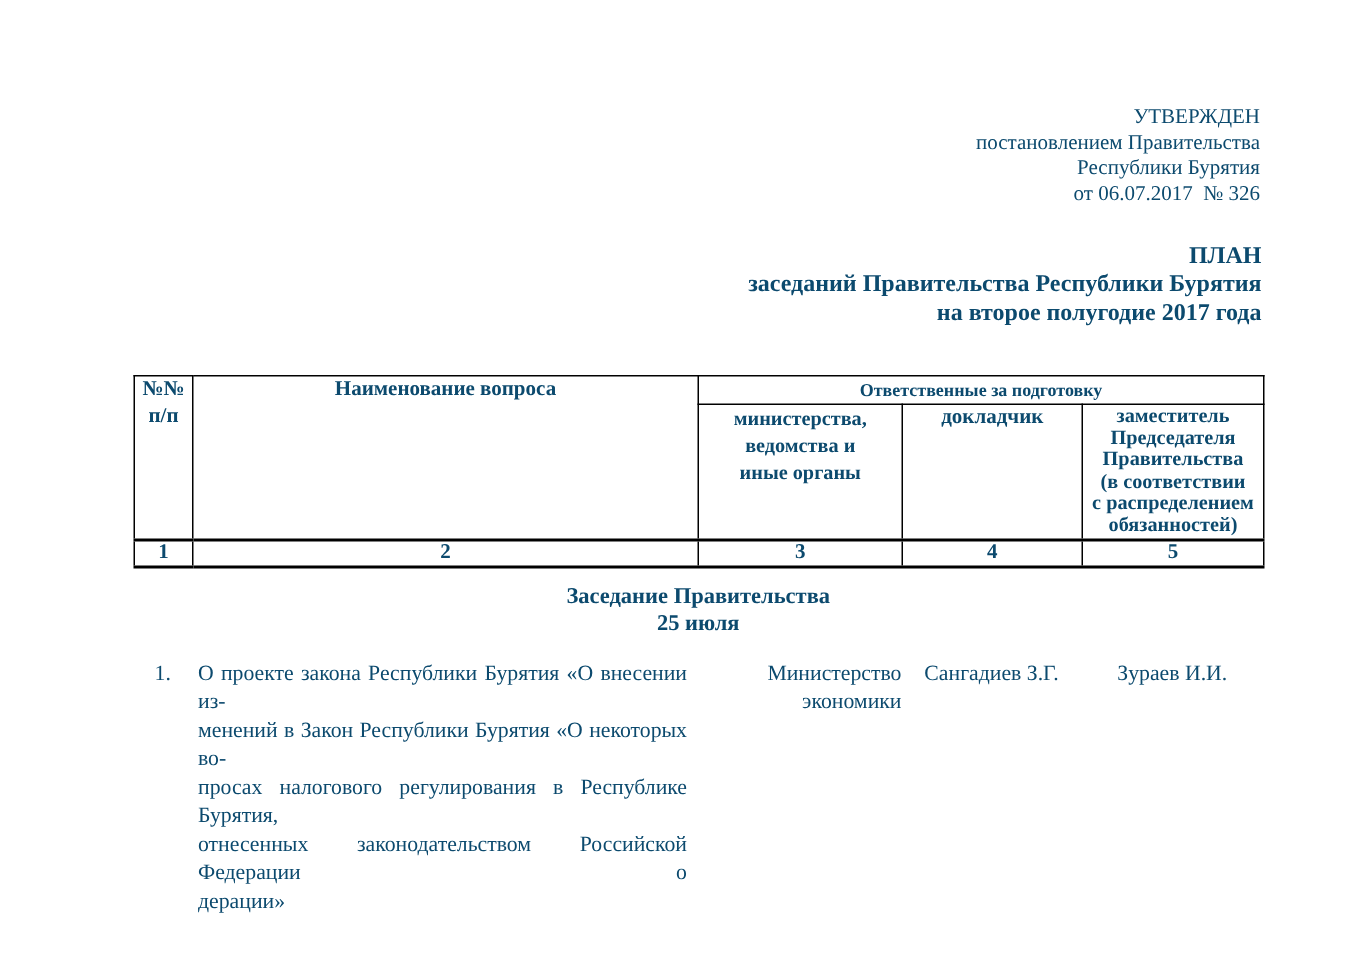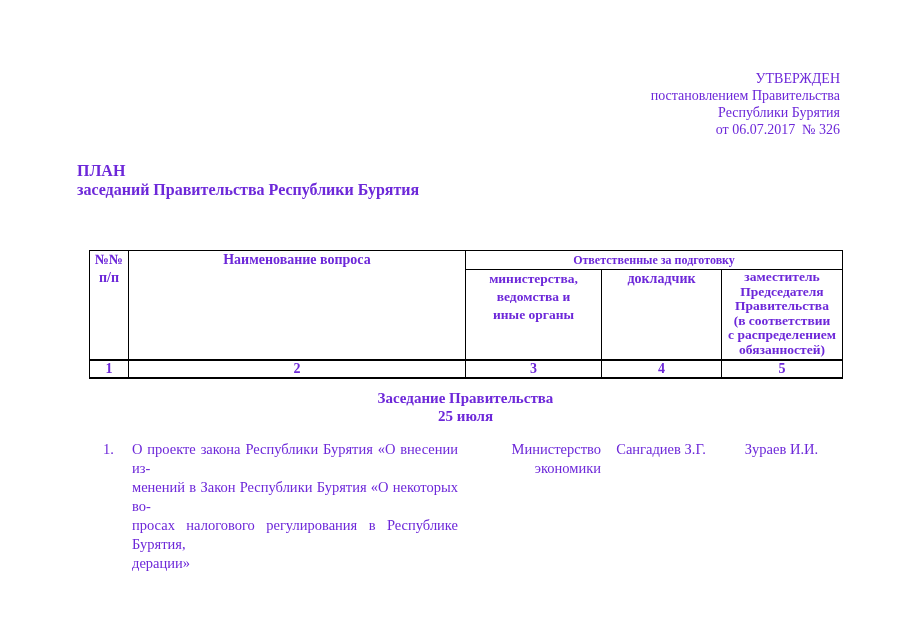--- a/index.html
+++ b/index.html
@@ -3,21 +3,21 @@
 <meta charset="utf-8">
 <style>
   * { margin: 0; padding: 0; box-sizing: border-box; }
   html, body { background: #888; }
   .page {
     position: relative;
     width: 905px;
     height: 640px;
     margin: 0 auto;
     background: #ffffff;
-    color: #6d28d9;
+    color: #0c4a6e;
     font-family: "Liberation Serif", "DejaVu Serif", serif;
     overflow: hidden;
   }
 
   
   .approval {
     position: absolute;
     top: 70px;
     right: 65px;
     text-align: right;
@@ -25,21 +25,21 @@
     line-height: 17px;
     white-space: pre-line;
   }
 
   
   .doc-title {
     position: absolute;
     top: 161px;
     left: 77px;
     width: 764px;
-    text-align: left;
+    text-align: right;
     font-weight: bold;
     font-size: 16px;
     line-height: 19px;
   }
 
   
   table.head-table {
     position: absolute;
     top: 250px;
     left: 89px;
@@ -107,20 +107,21 @@
 <div class="page">
 
   <div class="approval">УТВЕРЖДЕН
 постановлением Правительства
 Республики Бурятия
 от 06.07.2017 &nbsp;№ 326</div>
 
   <div class="doc-title">
     <div>ПЛАН</div>
     <div>заседаний Правительства Республики Бурятия</div>
+    <div>на второе полугодие 2017 года</div>
   </div>
 
   <table class="head-table">
     <colgroup>
       <col style="width:39px">
       <col style="width:337px">
       <col style="width:136px">
       <col style="width:120px">
       <col style="width:121px">
     </colgroup>
@@ -158,20 +159,21 @@
     <div>25 июля</div>
   </div>
 
   <div class="item-row">
     <div class="item-col-num">1.</div>
     <div class="item-col-question">
       <div class="item-question-text">
         <div class="jline">О проекте закона Республики Бурятия «О внесении из-</div>
         <div class="jline">менений в Закон Республики Бурятия «О некоторых во-</div>
         <div class="jline">просах налогового регулирования в Республике Бурятия,</div>
+        <div class="jline">отнесенных законодательством Российской Федерации о</div>
         <div class="jline-last">дерации»</div>
       </div>
     </div>
     <div class="item-col-ministry">Министерство
 экономики</div>
     <div class="item-col-speaker">Сангадиев З.Г.</div>
     <div class="item-col-deputy">Зураев И.И.</div>
   </div>
 
 </div>

